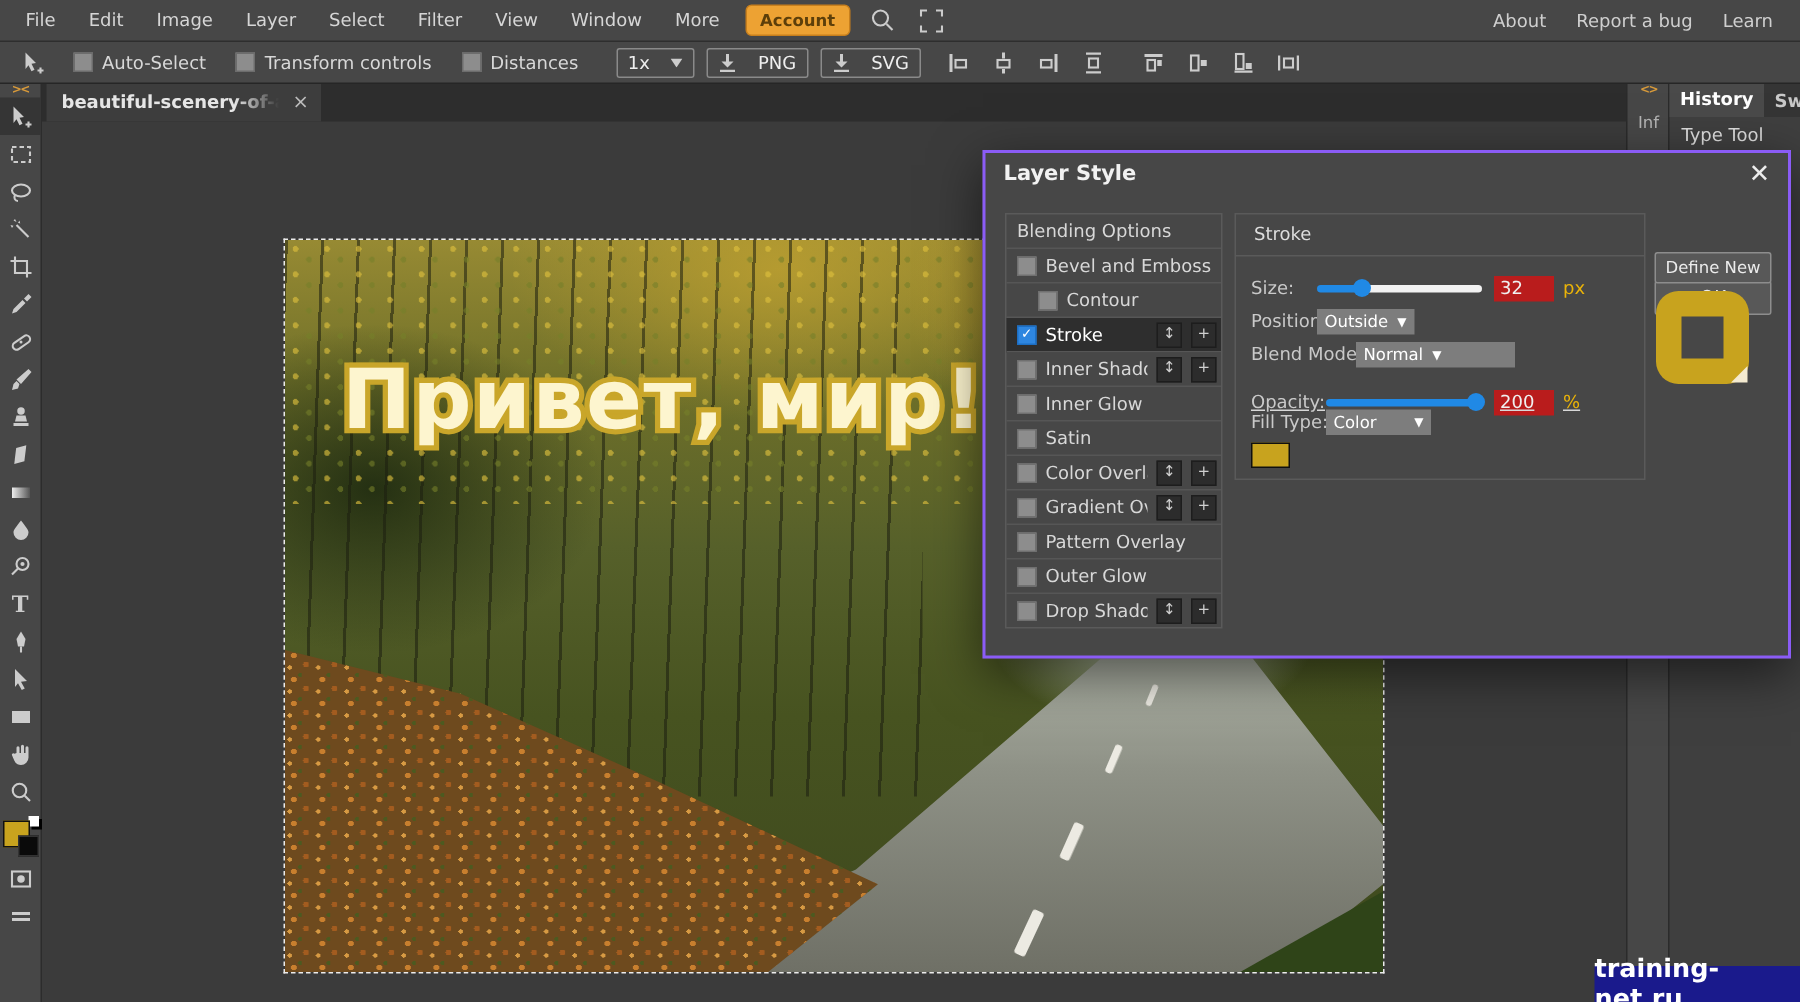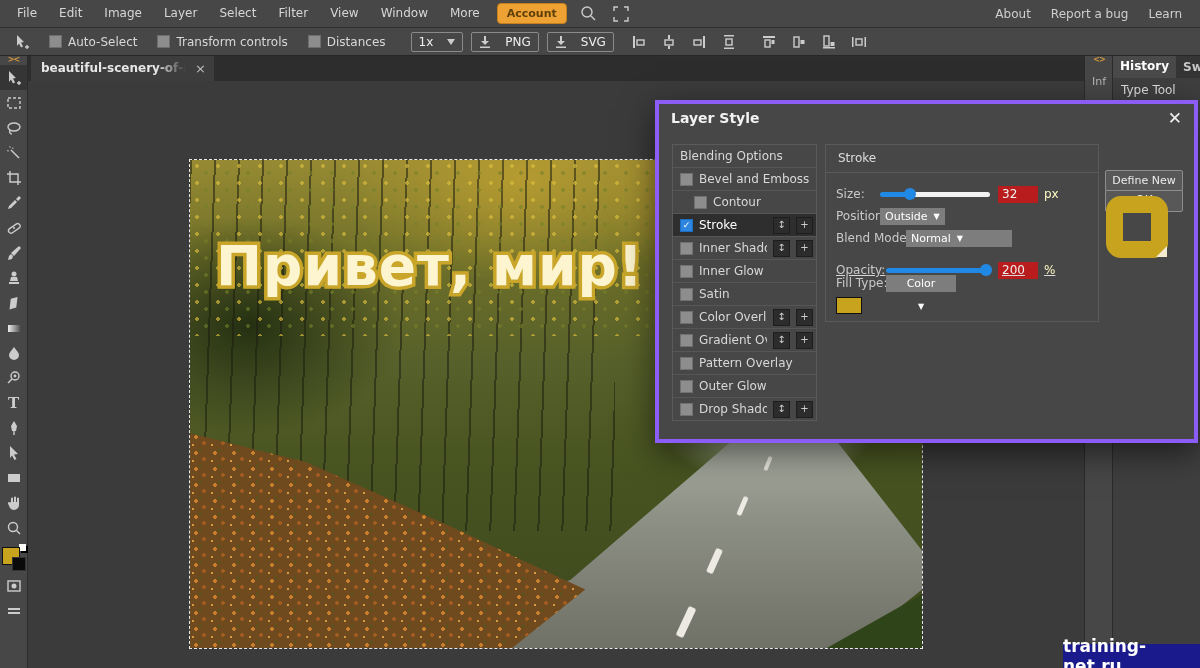--- a/index.html
+++ b/index.html
@@ -68,38 +68,38 @@
   .leaves{left:0;top:0;width:100%;height:100%;
        clip-path:polygon(0 56%,16% 62%,34% 74%,54% 88%,44% 100%,0 100%);
        background-color:#6e4a1e;
        background-image:
         radial-gradient(circle 2px at 6px 5px,#c87f2e 95%,transparent),
         radial-gradient(circle 2px at 14px 11px,#a35c1f 95%,transparent),
         radial-gradient(circle 1.5px at 3px 13px,#d79a43 95%,transparent),
         radial-gradient(circle 1.5px at 10px 2px,#4c5a20 95%,transparent);
        background-size:19px 16px;}
   .dash{position:absolute;background:#eceae2;border-radius:2px;filter:blur(.3px);}
-  #hello{position:absolute;left:26px;top:74px;font-size:55px;font-weight:bold;letter-spacing:1px;
+  #hello{position:absolute;left:38px;top:74px;font-size:55px;font-weight:bold;letter-spacing:1px;
        color:#fdf5cf;-webkit-text-stroke:7px #c9a62a;paint-order:stroke fill;
        text-shadow:3px 0 #c9a62a,-3px 0 #c9a62a,0 3px #c9a62a,0 -3px #c9a62a,
                    2px 2px #c9a62a,-2px 2px #c9a62a,2px -2px #c9a62a,-2px -2px #c9a62a;}
   
   #right-rail{position:absolute;top:55px;right:87px;width:28px;bottom:0;background:#474747;
        border-left:1px solid #2b2b2b;z-index:10;text-align:center;}
   .rail-lbl{color:#b5b5b5;font-size:11px;margin-top:10px;}
   #right-panel{position:absolute;top:55px;right:0;width:87px;bottom:0;background:#3f3f3f;
        border-left:1px solid #2b2b2b;z-index:10;}
   .rp-tabs{display:flex;height:23px;align-items:center;background:#353535;}
   .rp-tab{padding:0 7px;font-weight:bold;white-space:nowrap;}
   .rp-tab.active{color:#fff;background:#4a4a4a;height:23px;line-height:23px;}
   .rp-tab.dim{color:#c9c9c9;}
   .history-item{padding:5px 8px;color:#ddd;}
   
   #dialog{position:absolute;left:655px;top:100px;width:535px;height:335px;background:#474747;
-       border:4px solid #8b5cf6;box-shadow:0 10px 32px rgba(0,0,0,.55);z-index:50;}
+       border:2px solid #8b5cf6;box-shadow:0 10px 32px rgba(0,0,0,.55);z-index:50;}
   .dlg-title{height:28px;display:flex;align-items:center;padding:0 12px;}
   .dlg-title .tt{font-weight:bold;font-size:14px;color:#f2f2f2;}
   .dlg-title .dx{margin-left:auto;color:#ededed;font-size:17px;font-weight:bold;}
   .style-list{position:absolute;left:13px;top:40px;width:143px;border:1px solid #5a5a5a;}
   .sl-row{height:22px;display:flex;align-items:center;padding:0 3px 0 7px;border-bottom:1px solid #565656;gap:6px;color:#d8d8d8;}
   .sl-row:last-child{border-bottom:none;}
   .sl-row.indent{padding-left:21px;}
   .sl-row.sel{background:#2e2e2e;color:#fff;}
   .cb{width:11px;height:11px;background:#8d8d8d;border:1px solid #707070;flex:none;}
   .cb.on{background:#2e86e0;border-color:#1c6ec3;color:#fff;font-size:9px;line-height:11px;text-align:center;}
@@ -107,21 +107,21 @@
   .mini-btn{width:15px;height:15px;background:#2c2c2c;border:1px solid #1d1d1d;color:#cfcfcf;
        font-size:10px;line-height:14px;text-align:center;flex:none;}
   .stroke-panel{position:absolute;left:166px;top:40px;width:272px;height:176px;border:1px solid #5a5a5a;}
   .sp-head{height:27px;line-height:27px;padding-left:12px;color:#ddd;border-bottom:1px solid #5a5a5a;}
   .ctl-row{position:absolute;left:10px;right:6px;height:18px;display:flex;align-items:center;}
   .ctl-lbl{color:#c9c9c9;white-space:nowrap;}
   .slider{position:relative;height:5px;border-radius:3px;flex:none;}
   .slider .knob{position:absolute;top:-4px;width:12px;height:12px;border-radius:50%;background:#2089e5;}
   .valbox{width:32px;height:15px;background:#b91c1c;color:#f0f0f0;text-align:left;padding:1px 4px;
        font-size:12px;flex:none;}
-  .unit{color:#fef9c3;margin-left:6px;}
+  .unit{color:#eab308;margin-left:6px;}
   .dd{background:#7d7d7d;color:#fff;font-size:11px;height:17px;line-height:17px;padding:0 5px;
        display:inline-flex;align-items:center;gap:6px;flex:none;}
   .dd .car{font-size:8px;}
   .color-chip{position:absolute;left:10px;top:152px;width:24px;height:15px;background:#c8a31e;border:1px solid #101010;}
   .dlg-btn{position:absolute;left:446px;width:76px;background:#585858;border:1px solid #8d8d8d;
        color:#ececec;text-align:center;border-radius:2px;}
   #ok-btn{top:40px;height:21px;line-height:21px;margin-top:45px;}
   #define-btn{top:66px;height:19px;line-height:19px;font-size:11px;}
   .preview{position:absolute;left:447px;top:92px;width:62px;height:62px;background:#c8a31e;border-radius:15px;}
   .preview .hole{position:absolute;left:17px;top:17px;width:28px;height:28px;background:#474747;}
@@ -520,21 +520,21 @@
     <div class="ctl-row" style="top:116px;text-decoration:underline;">
       <span class="ctl-lbl" style="width:50px;">Opacity:</span>
       <span class="slider" style="width:104px;background:#2089e5;">
         <span class="knob" style="right:-2px;"></span>
       </span>
       <span class="valbox" style="margin-left:8px;">200</span>
       <span class="unit">%</span>
     </div>
     <div class="ctl-row" style="top:129px;">
       <span class="ctl-lbl" style="width:50px;">Fill Type:</span>
-      <span class="dd" style="width:60px;justify-content:space-between;flex-direction:column;">
+      <span class="dd" style="width:60px;justify-content:space-between;">
         <span>Color</span>
         <span class="car">▼</span>
       </span>
     </div>
     <span class="color-chip"></span>
   </div>
 
   <div class="dlg-btn" id="ok-btn">OK</div>
   <div class="dlg-btn" id="define-btn">Define New</div>
   <div class="preview">

